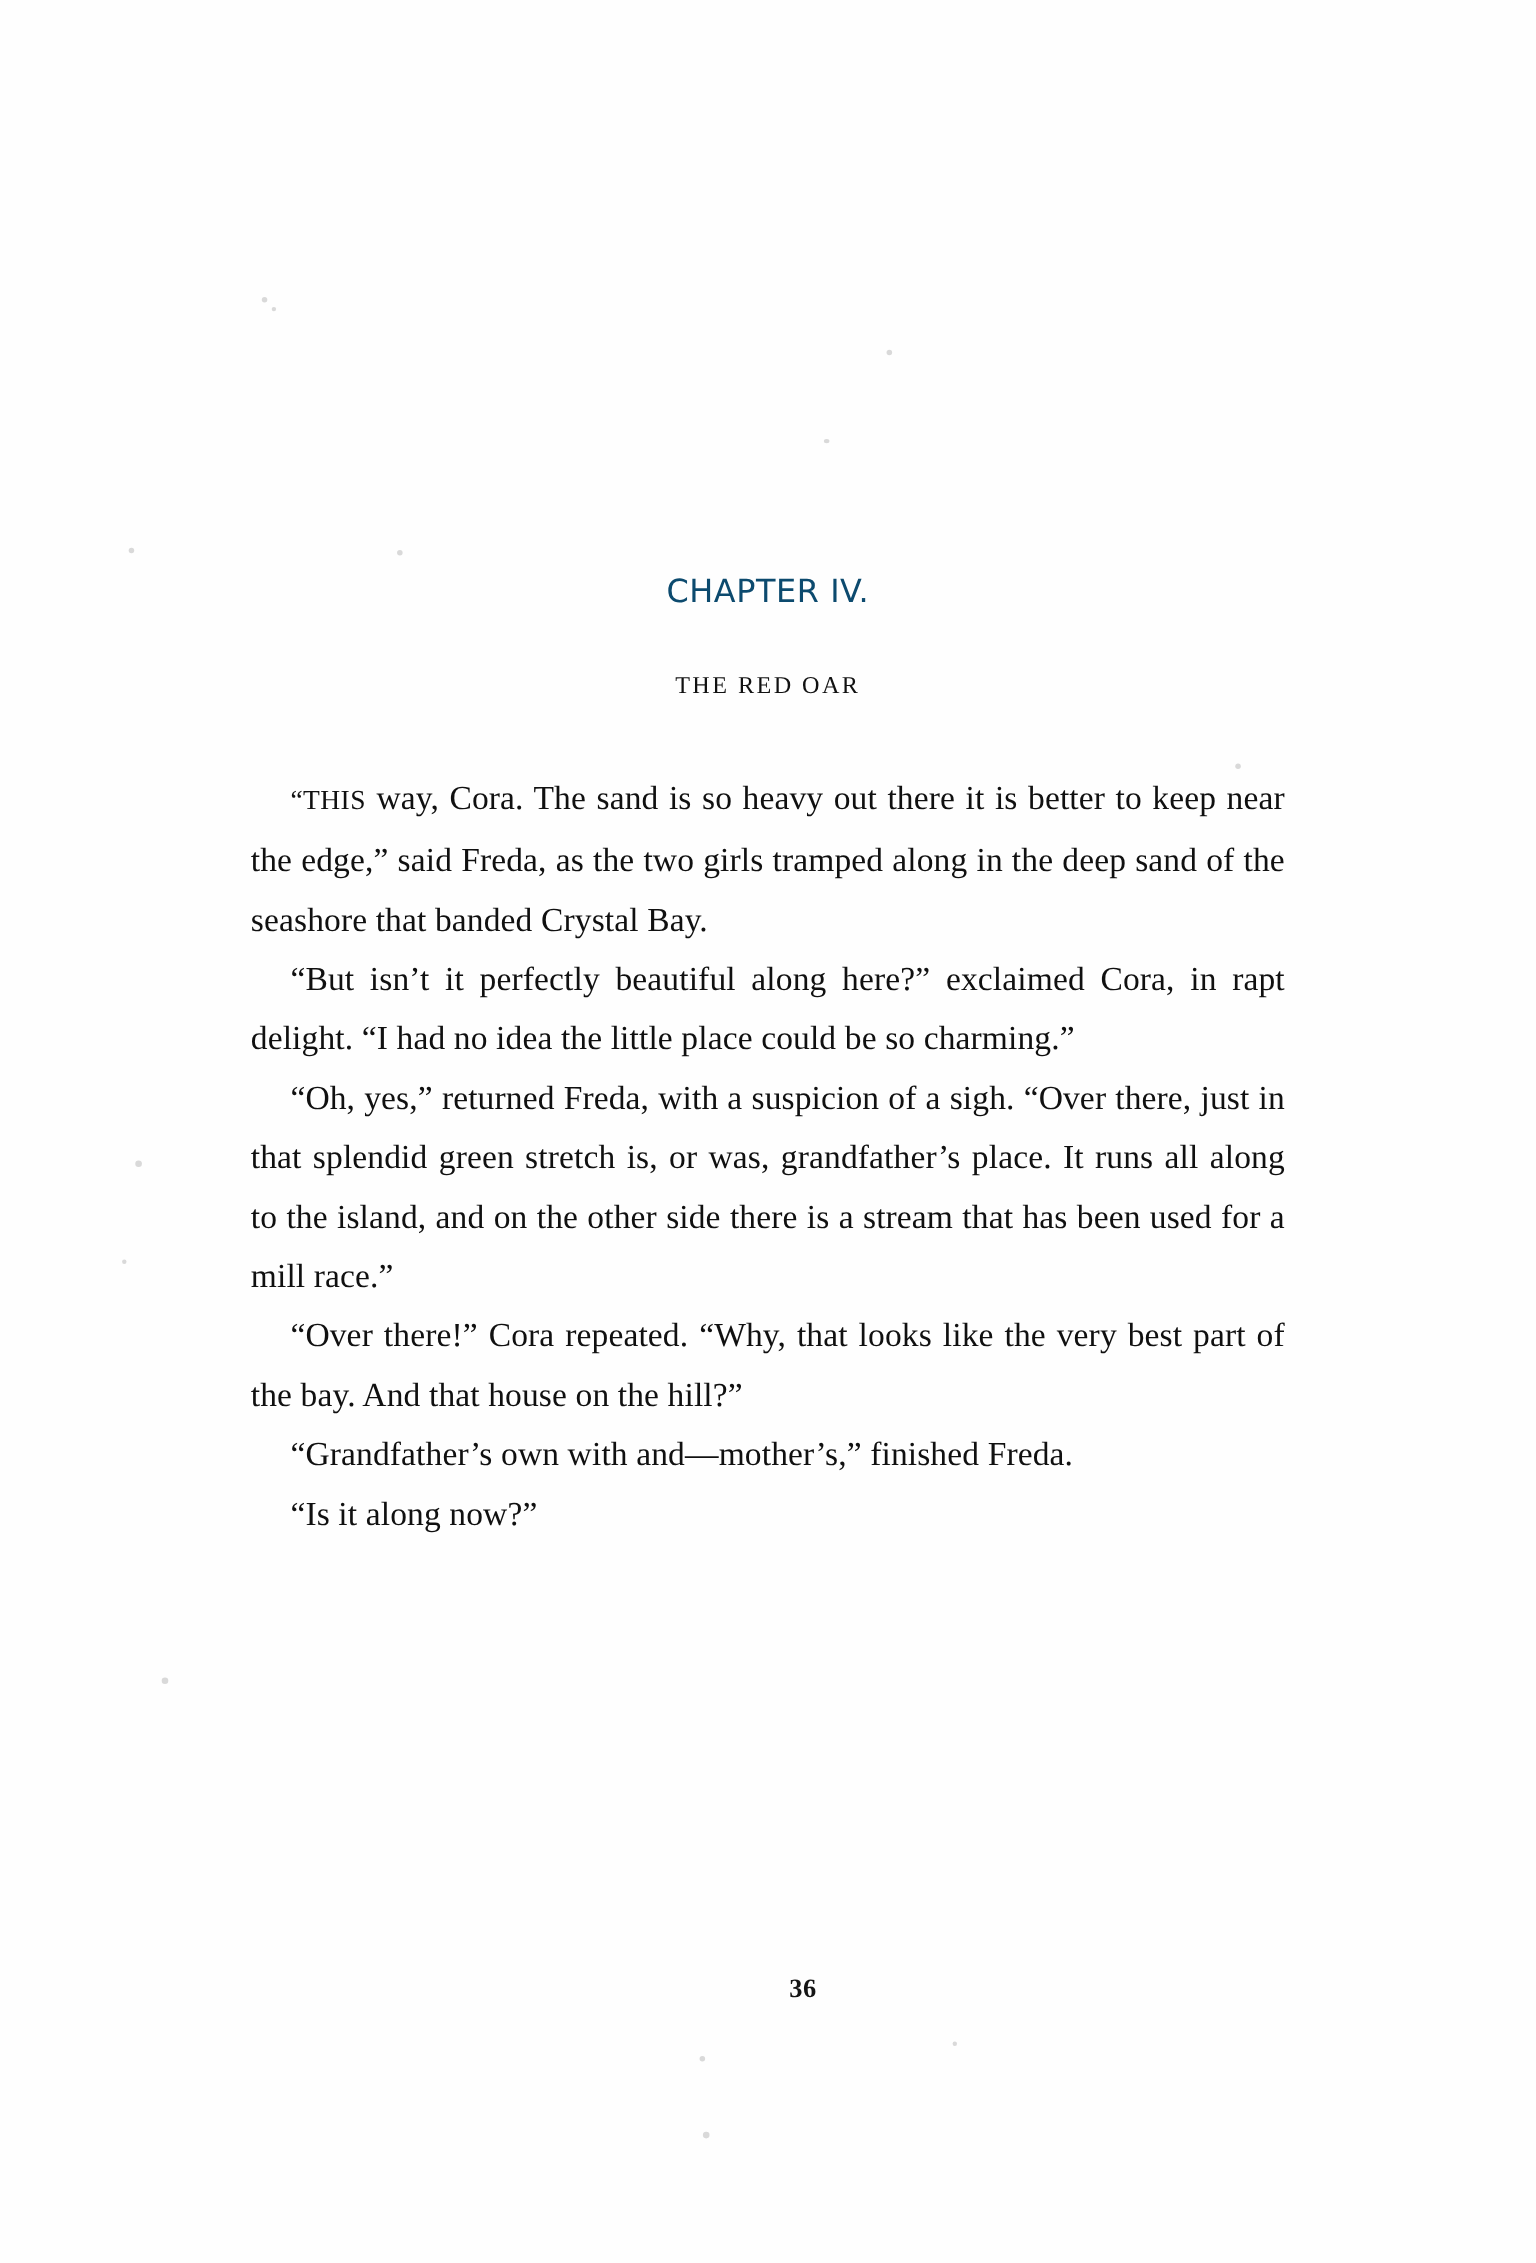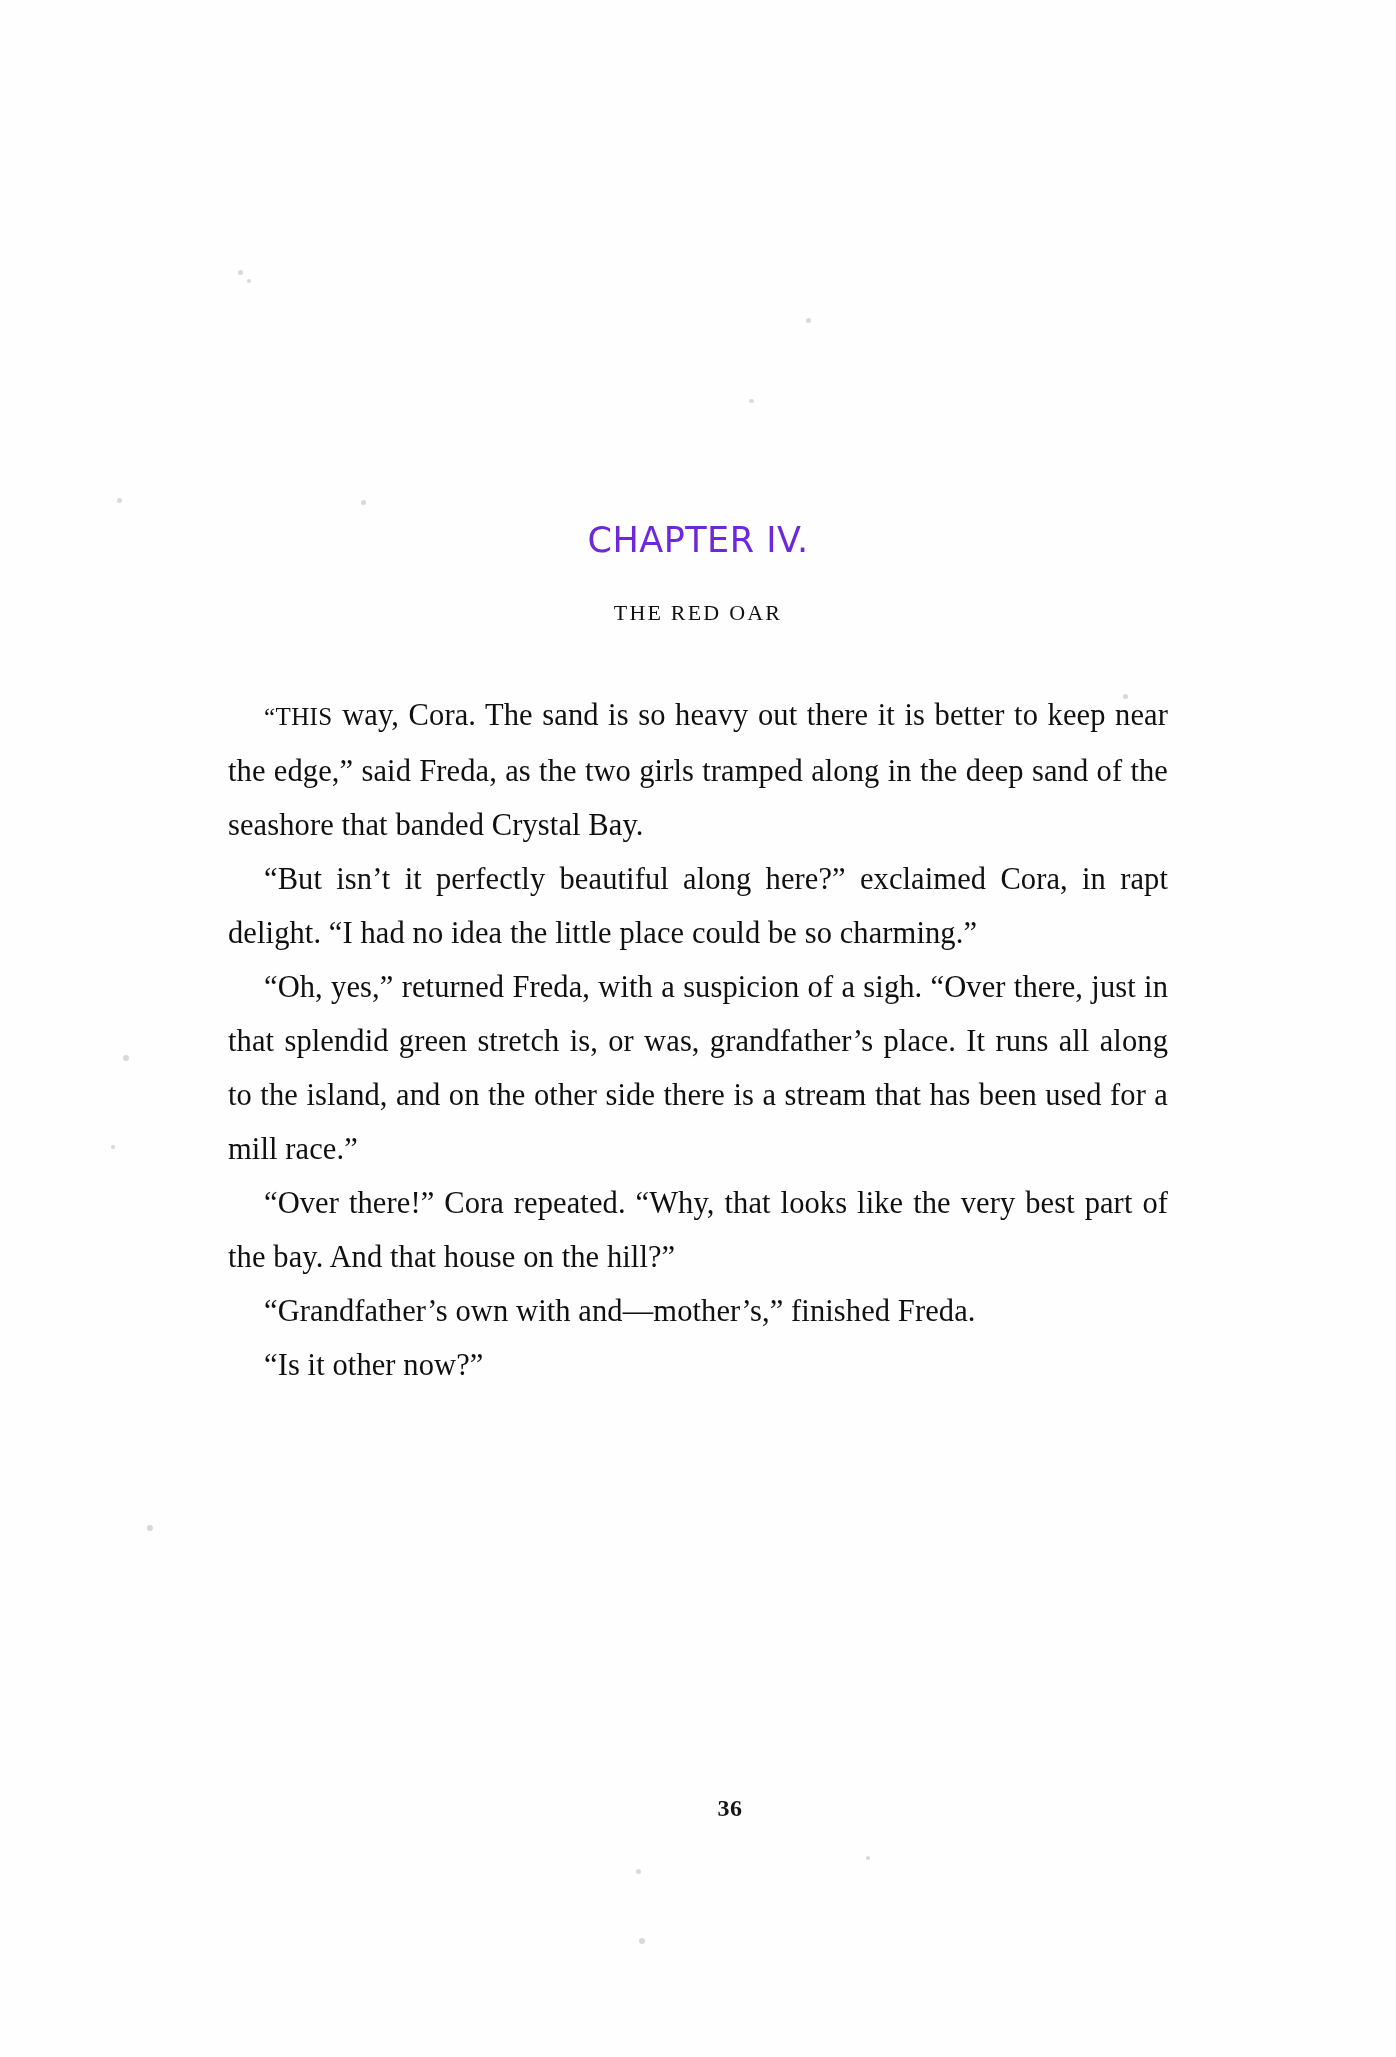--- a/index.html
+++ b/index.html
@@ -35,25 +35,25 @@
 
   .content {
     position: absolute;
     left: 228px;
     top: 520px;
     width: 940px;
   }
 
   .chapter-title {
     font-family: "DejaVu Sans", sans-serif;
-    font-size: 35px;
+    font-size: 29px;
     letter-spacing: 0.5px;
     text-align: center;
-    color: #6d28d9;
-    margin: 0 0 40px 0;
+    color: #0c4a6e;
+    margin: 0 0 56px 0;
     font-weight: 400;
   }
 
   .chapter-subtitle {
     font-family: "Liberation Serif", serif;
     font-size: 22px;
     font-weight: normal;
     letter-spacing: 2.2px;
     text-align: center;
     color: #111111;
@@ -132,21 +132,21 @@
 
     <p class="para">
       <span class="indent"></span><span>“Over there!” Cora repeated.  “Why, that looks like the very best part of the bay.  And that house on the hill?”</span>
     </p>
 
     <p class="para">
       <span class="indent"></span><span>“Grandfather’s own with and—mother’s,” finished Freda.</span>
     </p>
 
     <p class="para no-justify">
-      <span class="indent"></span><span>“Is it other now?”</span>
+      <span class="indent"></span><span>“Is it along now?”</span>
     </p>
 
 
   </div>
 
   <div class="page-number">36</div>
 
 </div>
 
 </body></html>

